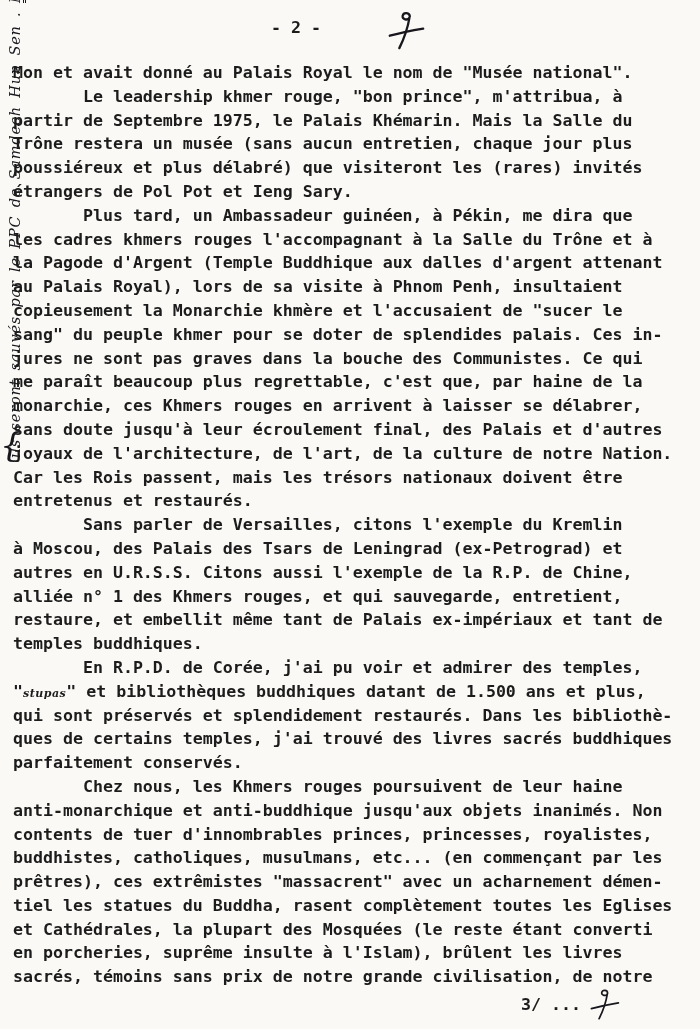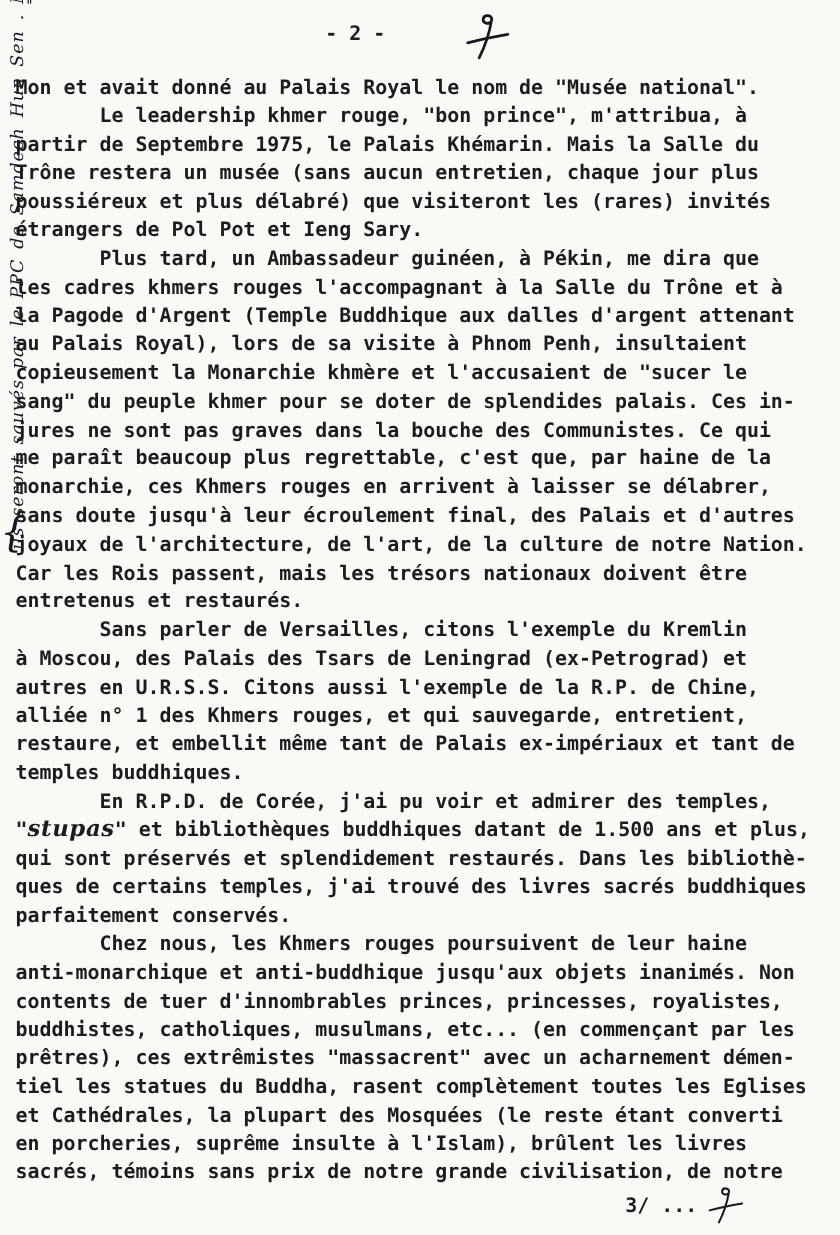--- a/index.html
+++ b/index.html
@@ -23,21 +23,21 @@
     font: 700 16.6px/23.8px "DejaVu Sans Mono", monospace;
     color: #1c1c1c;
     white-space: pre;
   }
   .tline { height: 23.8px; }
 
   .hand {
     font-family: "DejaVu Serif", serif;
     font-style: italic;
     font-weight: 700;
-    font-size: 19px;
+    font-size: 11px;
     letter-spacing: 0.5px;
   }
 
   .footer-mark {
     position: absolute; left: 521px; top: 993px;
     font: 700 16.6px/24px "DejaVu Sans Mono", monospace;
     color: #1c1c1c; white-space: pre;
   }
 
   .margin-note {

